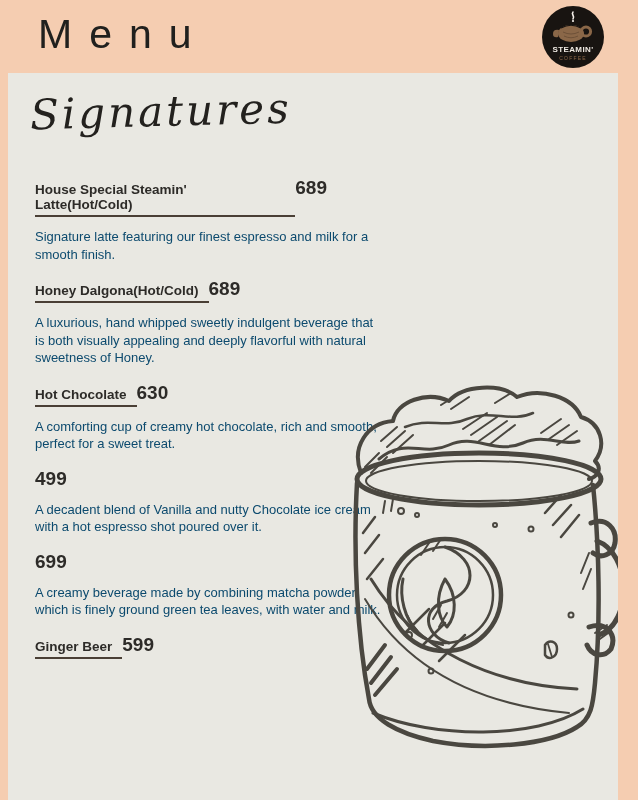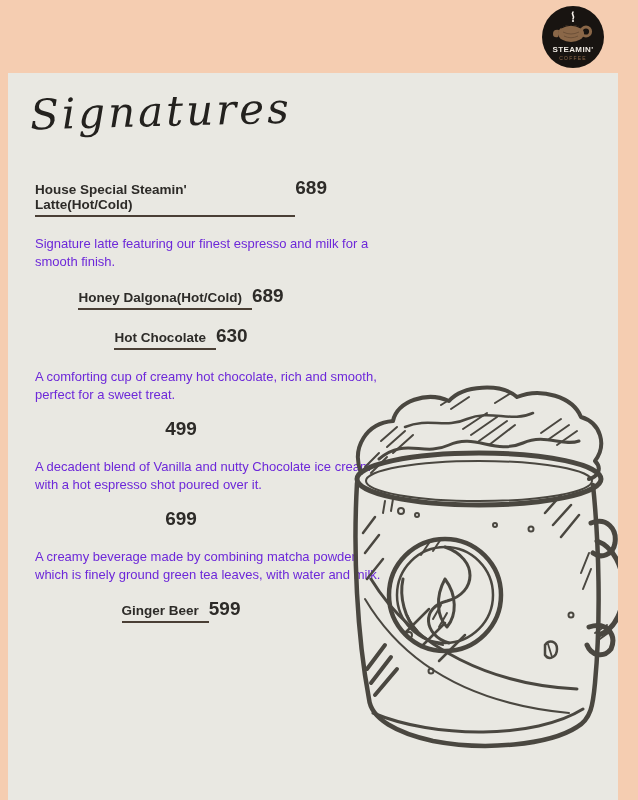--- a/index.html
+++ b/index.html
@@ -52,58 +52,59 @@
 
   
   .menu-list {
     position: absolute;
     left: 27px; top: 104px;
     width: 348px;
   }
   .menu-item { margin-bottom: 15px; }
   .item-header {
     display: flex;
-    justify-content: center;
+    justify-content: flex-start;
     align-items: baseline;
     width: 292px;
   }
   .item-name {
     font-size: 13.5px;
     font-weight: bold;
     color: #2d2b28;
     border-bottom: 2px solid #4a3f35;
     padding-bottom: 3px;
     padding-right: 10px;
   }
   .item-price {
     font-size: 19px;
     font-weight: bold;
     color: #2d2b28;
   }
   .item-desc {
-    margin-top: 18px;
+    margin-top: 11px;
     width: 348px;
     font-size: 13px;
     line-height: 1.35;
-    color: #6d28d9;
+    color: #0c4a6e;
   }
 
   
   .mug-wrap {
     position: absolute;
     right: 0; top: 310px;
     width: 273px; height: 385px;
     overflow: hidden;
   }
   .mug-wrap svg { display: block; }
 </style>
 </head>
 <body>
 
 <div class="header">
+  <div class="menu-title">Menu</div>
 
   <svg class="logo" viewBox="0 0 64 64">
     <circle cx="32" cy="32" r="31" fill="#181411"></circle>
 
     <path d="M32,7 C29.5,9.5 34.5,11 32,14" stroke="#f5f0ea" stroke-width="1.6" fill="none" stroke-linecap="round"></path>
     <circle cx="32" cy="16" r="1.1" fill="#f5f0ea"></circle>
 
     <ellipse cx="30" cy="28.5" rx="13" ry="8.5" fill="#8a6748"></ellipse>
     <path d="M20,23 Q30,17.5 40,23" stroke="#181411" stroke-width="1.2" fill="none"></path>
     <path d="M22,27 Q30,31 38,27 M23,31 Q30,34.5 37,31" stroke="#6e5138" stroke-width="1" fill="none"></path>
@@ -129,20 +130,21 @@
         <span class="item-price">689</span>
       </div>
       <div class="item-desc">Signature latte featuring our finest espresso and milk for a smooth finish.</div>
     </div>
 
     <div class="menu-item">
       <div class="item-header">
         <span class="item-name">Honey Dalgona(Hot/Cold)</span>
         <span class="item-price">689</span>
       </div>
+      <div class="item-desc">A luxurious, hand whipped sweetly indulgent beverage that is both visually appealing and deeply flavorful with natural sweetness of Honey.</div>
     </div>
 
     <div class="menu-item">
       <div class="item-header">
         <span class="item-name">Hot Chocolate</span>
         <span class="item-price">630</span>
       </div>
       <div class="item-desc">A comforting cup of creamy hot chocolate, rich and smooth, perfect for a sweet treat.</div>
     </div>
 

